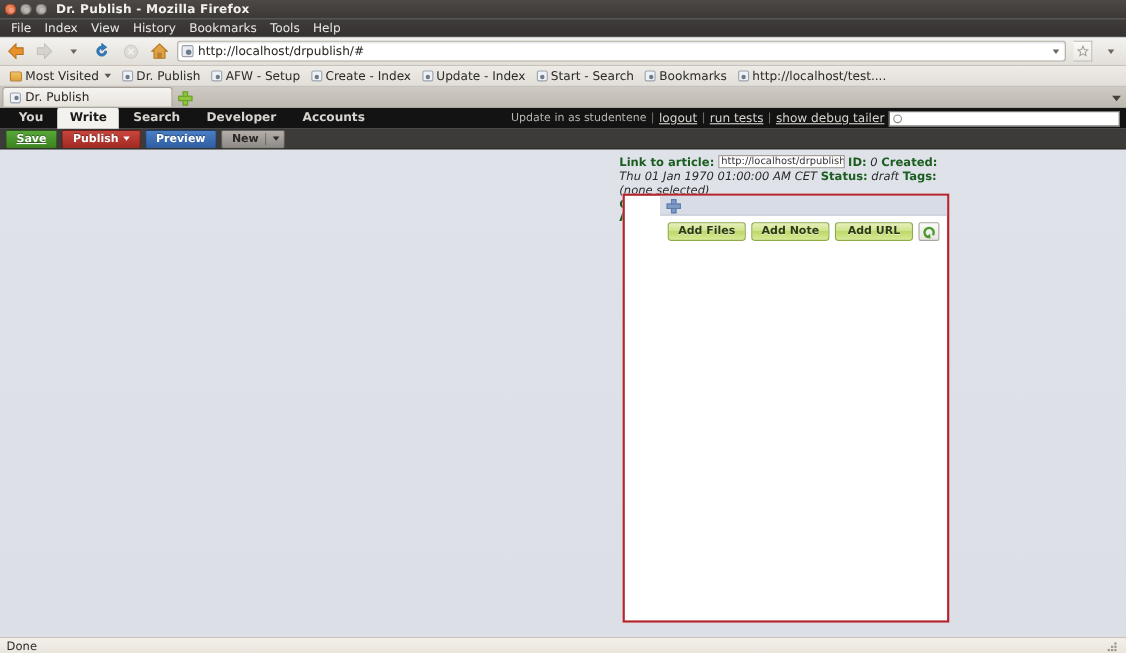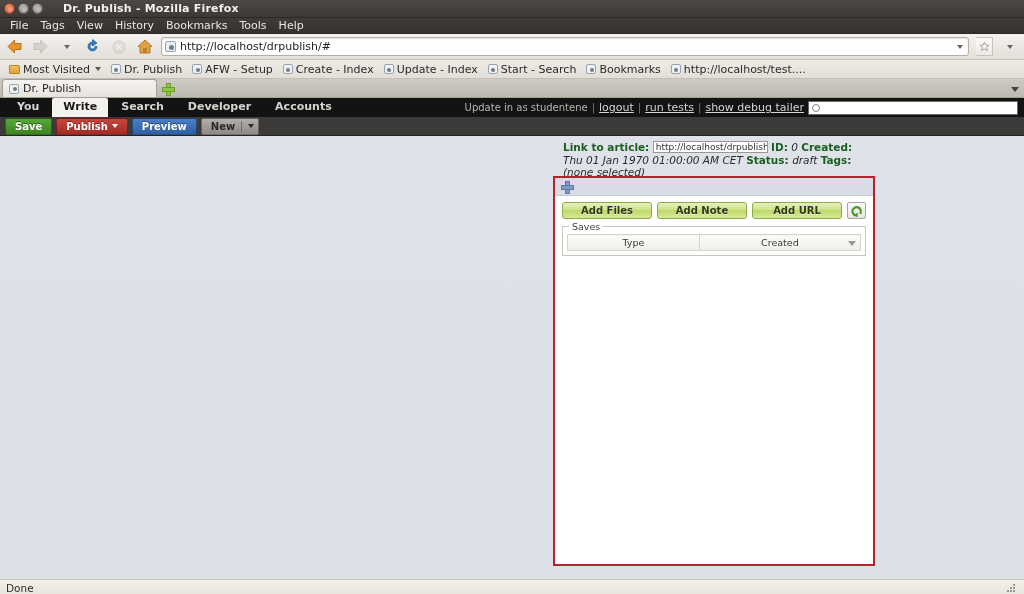--- a/index.html
+++ b/index.html
@@ -20,21 +20,21 @@
     border-bottom: 1px solid #2a2827;
   }
   .wbtns { display: flex; gap: 3px; align-items: center; margin-right: 8px; }
   .wbtn { width: 11px; height: 11px; border-radius: 50%; position: relative;
           border: 1px solid rgba(0,0,0,.4); }
   .wbtn-close { background: radial-gradient(circle at 35% 30%, #f08a5a, #d4593a); }
   .wbtn-min   { background: radial-gradient(circle at 35% 30%, #b8b3ad, #8d8780); }
   .wbtn-max   { background: radial-gradient(circle at 35% 30%, #b8b3ad, #8d8780); }
   .wbtn::after { content:""; position:absolute; left:3px; top:3px; width:5px; height:5px;
                  border-radius:50%; background: rgba(255,255,255,.25); }
-  .wtitle { color: #f2f0ee; font-size: 11px; font-weight: bold; letter-spacing: .2px; margin-left: 12px; }
+  .wtitle { color: #f2f0ee; font-size: 11px; font-weight: bold; letter-spacing: .2px; }
 
   
   .menubar {
     height: 16px;
     background: linear-gradient(to bottom, #3e3b39, #343130);
     display: flex; align-items: center;
     padding: 0 4px; gap: 0;
     border-bottom: 1px solid #2b2928;
   }
   .menuitem { color: #e8e6e3; font-size: 11px; padding: 0 6px; line-height: 15px; cursor: default; }
@@ -155,21 +155,21 @@
     padding: 0 5px;
     border-bottom: 1px solid #26241f;
   }
   .abtn {
     font-size: 10px; font-weight: bold; color: #fff;
     padding: 2px 9px; line-height: 11px;
     border-radius: 2px; border: 1px solid rgba(0,0,0,.35);
     text-shadow: 0 -1px 0 rgba(0,0,0,.4);
     display:flex; align-items:center; gap:4px; cursor:default;
   }
-  .abtn-save    { background: linear-gradient(#57a838, #3c8421); }
+  .abtn-save    { background: linear-gradient(#57a838, #3c8421); text-decoration: underline; }
   .abtn-publish { background: linear-gradient(#c8453c, #a32b24); }
   .abtn-preview { background: linear-gradient(#4a7fc6, #2f5fa3); }
   .abtn-new     { background: linear-gradient(#b3aeaa, #8e8a85); color:#2b2927;
                   text-shadow:none; padding-right:4px; }
   .dcaret { width:0;height:0;border-left:3px solid transparent;border-right:3px solid transparent;
             border-top:4px solid currentColor; }
   .newdivider { width:1px; height:11px; background: rgba(0,0,0,.3); margin: 0 2px; }
 
   
   .page {
@@ -187,24 +187,25 @@
     display:inline-block; vertical-align: -2px;
     width: 115px; height: 12px; background:#fff;
     border: 1px solid #9b968f; font-size: 9px; color:#333;
     padding: 0 2px; overflow: hidden; white-space: nowrap; line-height:11px;
     font-style: normal;
   }
   .pencil { display:inline-block; width:12px; height:10px; vertical-align:-1px; }
 
   
   .redpanel {
-    position: absolute; left: 553px; top: 40px;
-    width: 322px; height: 390px;
+    position: absolute; left: 566px; top: 40px;
+    width: 297px; height: 390px;
     border: 2px solid #b5232c;
     background: #fff;
+    padding-left: 32px;
   }
   .panel-head {
     height: 18px; background: #d8dce6;
     border-bottom: 1px solid #c3c8d3;
     display:flex; align-items:center; padding-left: 6px;
   }
   .plus-blue { position:relative; width:11px; height:11px; }
   .plus-blue::before, .plus-blue::after {
     content:""; position:absolute; background:#7f9bc7; border:1px solid #5c7ba8;
   }
@@ -270,21 +271,21 @@
   <div class="wbtns">
     <div class="wbtn wbtn-close"></div>
     <div class="wbtn wbtn-min"></div>
     <div class="wbtn wbtn-max"></div>
   </div>
   <div class="wtitle">Dr. Publish - Mozilla Firefox</div>
 </div>
 
 <div class="menubar">
   <div class="menuitem">File</div>
-  <div class="menuitem">Tags</div>
+  <div class="menuitem">Index</div>
   <div class="menuitem">View</div>
   <div class="menuitem">History</div>
   <div class="menuitem">Bookmarks</div>
   <div class="menuitem">Tools</div>
   <div class="menuitem">Help</div>
 </div>
 
 <div class="navbar">
   <div class="navicon">
     <svg width="17" height="15" viewBox="0 0 17 15">
@@ -456,35 +457,20 @@
         <div class="gbtn">Add Note</div>
         <div class="gbtn">Add URL</div>
         <div class="refbtn">
           <svg width="13" height="13" viewBox="0 0 13 13">
             <path d="M10.5 9 A4.2 4.2 0 1 0 6 11.5" fill="none" stroke="#4a9a2c" stroke-width="2.2" stroke-linecap="round"></path>
             <path d="M7.5 8.5 L3.6 11.6 L8 13 Z" fill="#4a9a2c"></path>
           </svg>
         </div>
       </div>
 
-      <div class="fieldset">
-        <div class="legend">Saves</div>
-        <table class="savestable">
-          <thead>
-            <tr>
-              <th style="width:45%">Type</th>
-              <th style="width:55%">
-                <span>Created</span>
-                <span class="sortcaret"></span>
-              </th>
-            </tr>
-          </thead>
-          <tbody></tbody>
-        </table>
-      </div>
     </div>
   </div>
 </div>
 
 <div class="statusbar">
   <span>Done</span>
   <div class="status-right">
     <svg class="resizegrip" viewBox="0 0 10 10">
       <g fill="#9a958d">
         <rect x="7" y="7" width="2" height="2"></rect>

